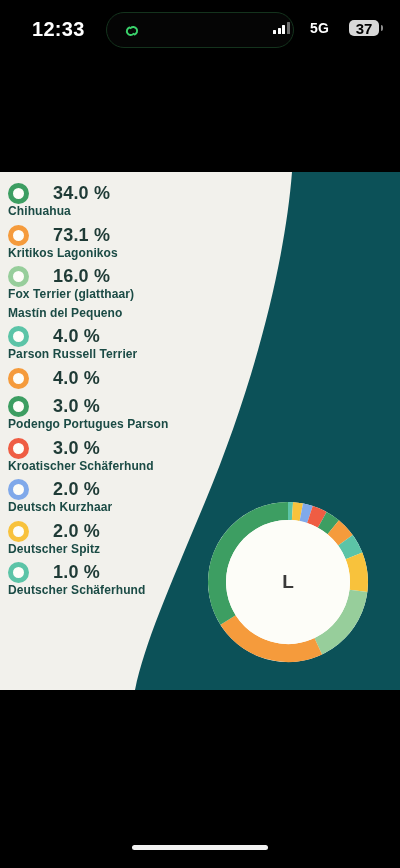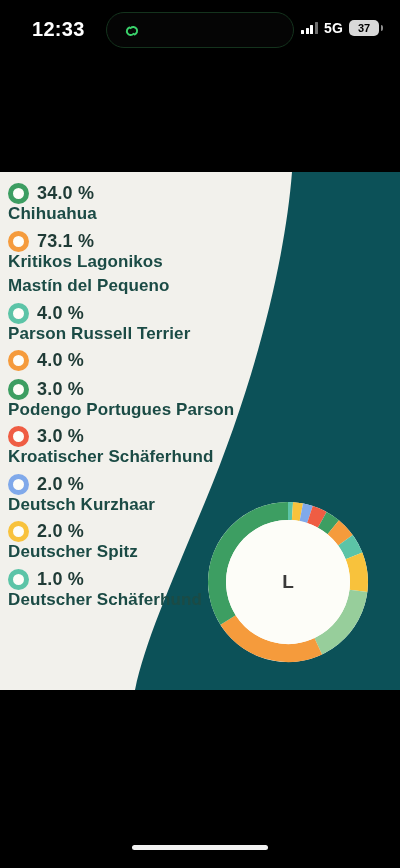--- a/index.html
+++ b/index.html
@@ -34,36 +34,36 @@
     border-radius:18px;
     background:#050505;
     border:1px solid #14331d;
   }
   #island-icon {
     position:absolute; left:14px; top:7px;
     width:22px; height:22px;
   }
   #status-right {
     position:absolute; right:14px; top:20px;
-    display:flex; align-items:center; gap:6px;
+    display:flex; align-items:center; gap:20px;
   }
   .sig-bars { display:flex; align-items:flex-end; gap:1.5px; height:12px; }
   .sig-bars i { display:block; width:3px; background:#ffffff; border-radius:0.5px; }
   .sig-bars i.b1 { height:4px; }
   .sig-bars i.b2 { height:6.5px; }
   .sig-bars i.b3 { height:9px; }
   .sig-bars i.b4 { height:12px; background:#6e6e6e; }
   #net-label { font-size:14px; font-weight:bold; color:#fff; letter-spacing:0.2px; }
   #battery {
     position:relative; width:30px; height:16px;
     border-radius:5px; background:#d8d8d8;
     display:flex; align-items:center; justify-content:center;
   }
   #battery-level {
-    font-size:11px; font-weight:bold; color:#000;
+    font-size:15px; font-weight:bold; color:#000;
   }
   #battery-tip {
     position:absolute; right:-4px; top:5px;
     width:2.5px; height:6px; border-radius:0 2px 2px 0;
     background:#8c8c8c;
   }
 
   
   #card {
     position:absolute; left:0; top:172px;
@@ -72,34 +72,34 @@
     overflow:hidden;
   }
   #card-bg { position:absolute; inset:0; }
 
   
   #legend {
     position:absolute; left:8px; top:10px;
     width:230px;
   }
   .legend-item { margin-bottom:5.5px; }
-  .legend-top { display:flex; align-items:center; gap:8px; height:23px; }
+  .legend-top { display:flex; align-items:center; gap:24px; height:23px; }
   .legend-dot {
     width:21px; height:21px; border-radius:50%;
     border:5.5px solid #000;
     background:#fdfdf8;
     flex:0 0 auto;
   }
   .legend-pct {
     font-size:18px; font-weight:bold;
     color:#1f3b36; letter-spacing:0.2px;
     white-space:nowrap;
   }
   .legend-label {
-    font-size:17px; font-weight:bold;
+    font-size:12px; font-weight:bold;
     color:#1b4b45; letter-spacing:0.1px;
     margin-top:-1px; white-space:nowrap;
   }
 
   
   #donut-wrap {
     position:absolute; left:196px; top:318px;
     width:184px; height:184px;
   }
   #donut-center-label {
@@ -162,20 +162,27 @@
             <span class="legend-pct">34.0 %</span>
           </div>
           <div class="legend-label">Chihuahua</div>
         </div>
         <div class="legend-item">
           <div class="legend-top">
             <span class="legend-dot" style="border-color: rgb(245, 155, 60);"></span>
             <span class="legend-pct">73.1 %</span>
           </div>
           <div class="legend-label">Kritikos Lagonikos</div>
+        </div>
+        <div class="legend-item">
+          <div class="legend-top">
+            <span class="legend-dot" style="border-color: rgb(151, 206, 155);"></span>
+            <span class="legend-pct">16.0 %</span>
+          </div>
+          <div class="legend-label">Fox Terrier (glatthaar)</div>
         </div>
         <div class="legend-item">
           <div class="legend-label">Mastín del Pequeno</div>
         </div>
         <div class="legend-item">
           <div class="legend-top">
             <span class="legend-dot" style="border-color: rgb(92, 196, 167);"></span>
             <span class="legend-pct">4.0 %</span>
           </div>
           <div class="legend-label">Parson Russell Terrier</div>

